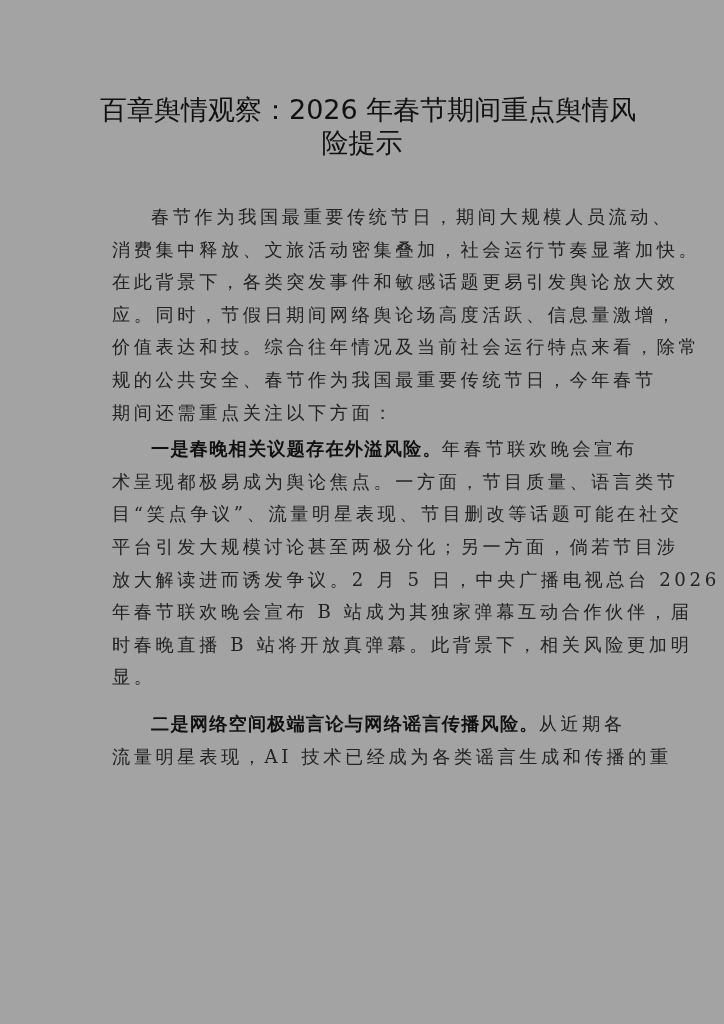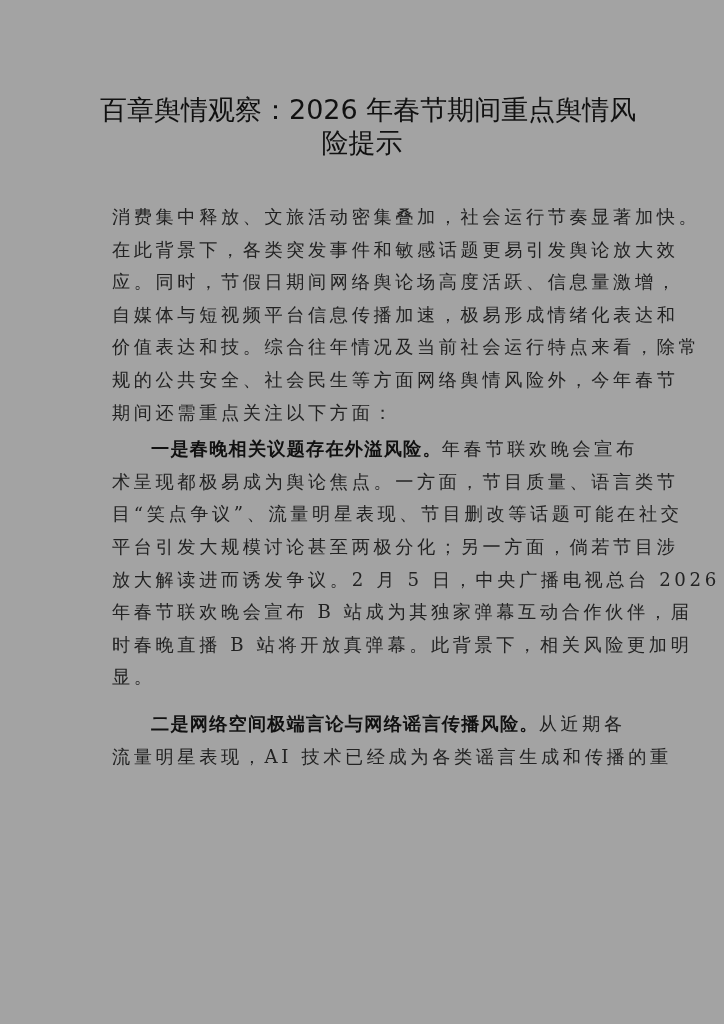--- a/index.html
+++ b/index.html
@@ -72,26 +72,26 @@
 <div class="page">
 
   <h1 class="title">
     <span class="line">百章舆情观察：2026 年春节期间重点舆情风</span>
     <span class="line">险提示</span>
   </h1>
 
   <div class="body">
 
     <div class="para">
+      <span class="line indent">春节作为我国最重要传统节日，期间大规模人员流动、</span>
       <span class="line">消费集中释放、文旅活动密集叠加，社会运行节奏显著加快。</span>
       <span class="line">在此背景下，各类突发事件和敏感话题更易引发舆论放大效</span>
       <span class="line">应。同时，节假日期间网络舆论场高度活跃、信息量激增，</span>
-      <span class="line">自媒体与短视频平台信息传播加速，极易形成情绪化表达和</span>
       <span class="line">价值表达和技。综合往年情况及当前社会运行特点来看，除常</span>
-      <span class="line">规的公共安全、社会民生等方面网络舆情风险外，今年春节</span>
+      <span class="line">规的公共安全、春节作为我国最重要传统节日，今年春节</span>
       <span class="line">期间还需重点关注以下方面：</span>
     </div>
 
     <div class="para" style="margin-top:4px;">
       <span class="line indent"><span class="bold">一是春晚相关议题存在外溢风险。</span><span>年春节联欢晚会宣布</span></span>
       <span class="line">术呈现都极易成为舆论焦点。一方面，节目质量、语言类节</span>
       <span class="line">目“笑点争议”、流量明星表现、节目删改等话题可能在社交</span>
       <span class="line">平台引发大规模讨论甚至两极分化；另一方面，倘若节目涉</span>
       <span class="line">放大解读进而诱发争议。2 月 5 日，中央广播电视总台 2026</span>
       <span class="line">年春节联欢晚会宣布 B 站成为其独家弹幕互动合作伙伴，届</span>

